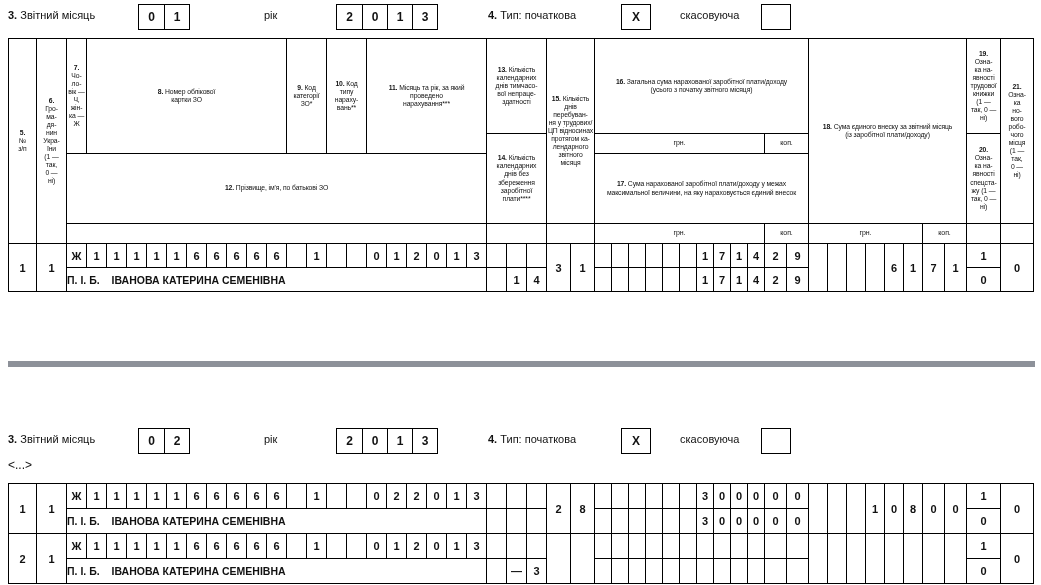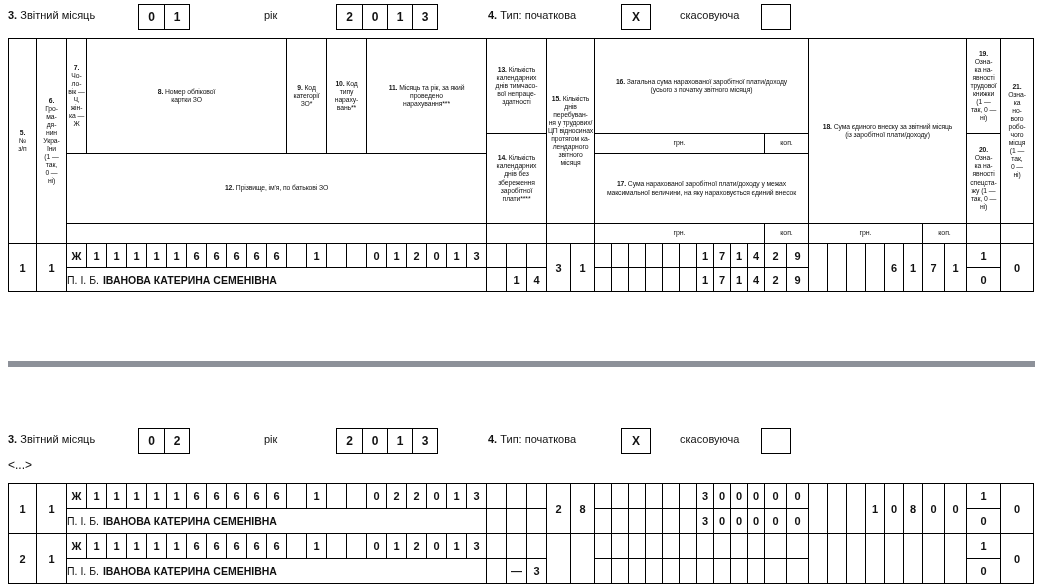--- a/index.html
+++ b/index.html
@@ -24,21 +24,21 @@
   .grid td{border:1px solid #000;padding:0;overflow:hidden;vertical-align:middle}
   .hc{font-size:6.8px;line-height:1.18;text-align:center;white-space:pre-line;
       font-weight:400;letter-spacing:-0.1px}
   .hc b{font-weight:700}
   .grnkop{font-size:7px;white-space:nowrap}
   tr.hr1{height:95px} tr.hr2{height:20px} tr.hr3{height:70px} tr.hr4{height:20px}
   tr.dr{height:24px}
   #table2 tr.dr{height:25px}
   .dc{font-size:11px;font-weight:700;text-align:center}
   .nc{font-size:10.5px;text-align:left;padding-left:3px;white-space:nowrap;font-weight:700}
-  .nc b{font-weight:400;margin-right:4px}
+  .nc b{font-weight:700;margin-right:12px}
 </style>
 </head>
 <body>
 
 <div class="page">
 
   <div class="controls" style="top:2px">
     <span class="lbl" style="left:0"><b>3.</b> <span>Звітний місяць</span></span>
     <span class="boxrow" style="left:130px;top:2px">
         <span class="dbox">0</span>

